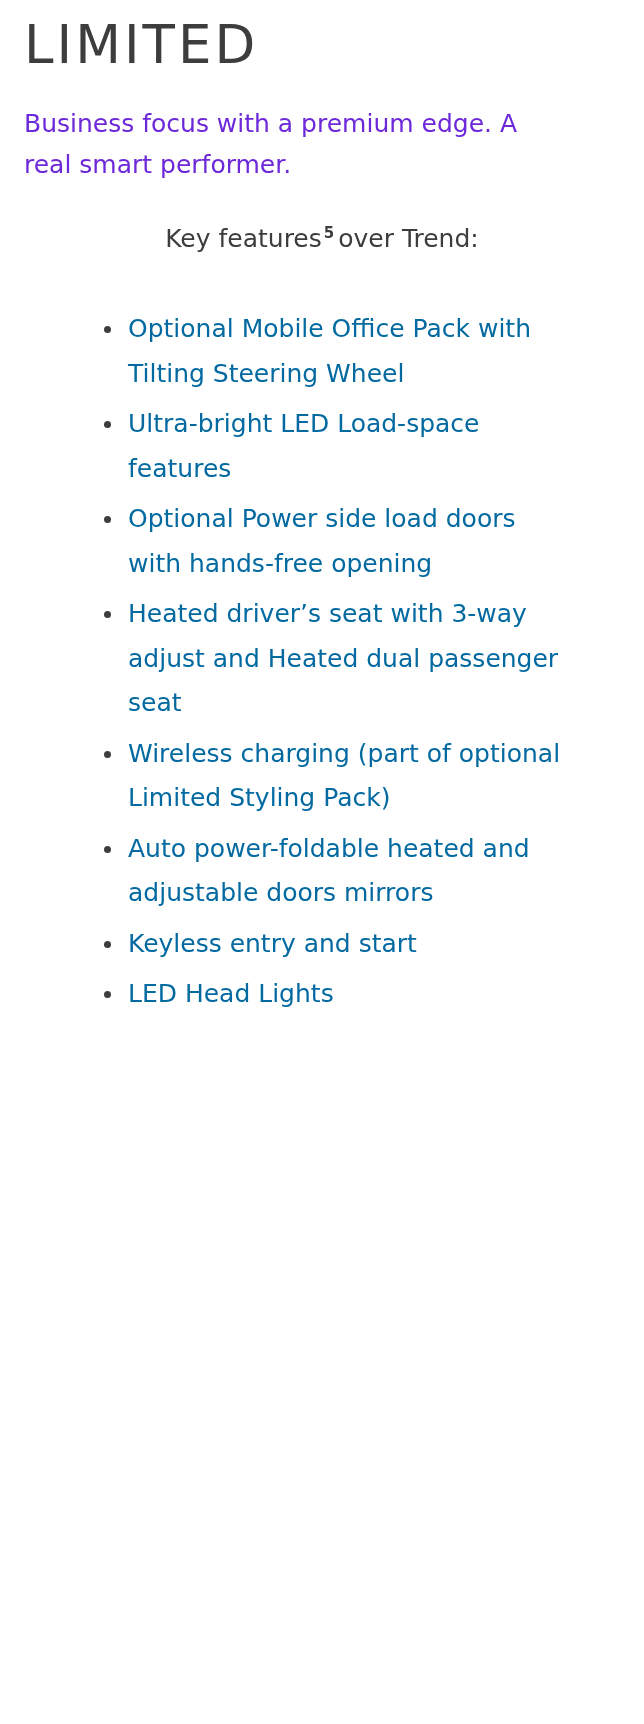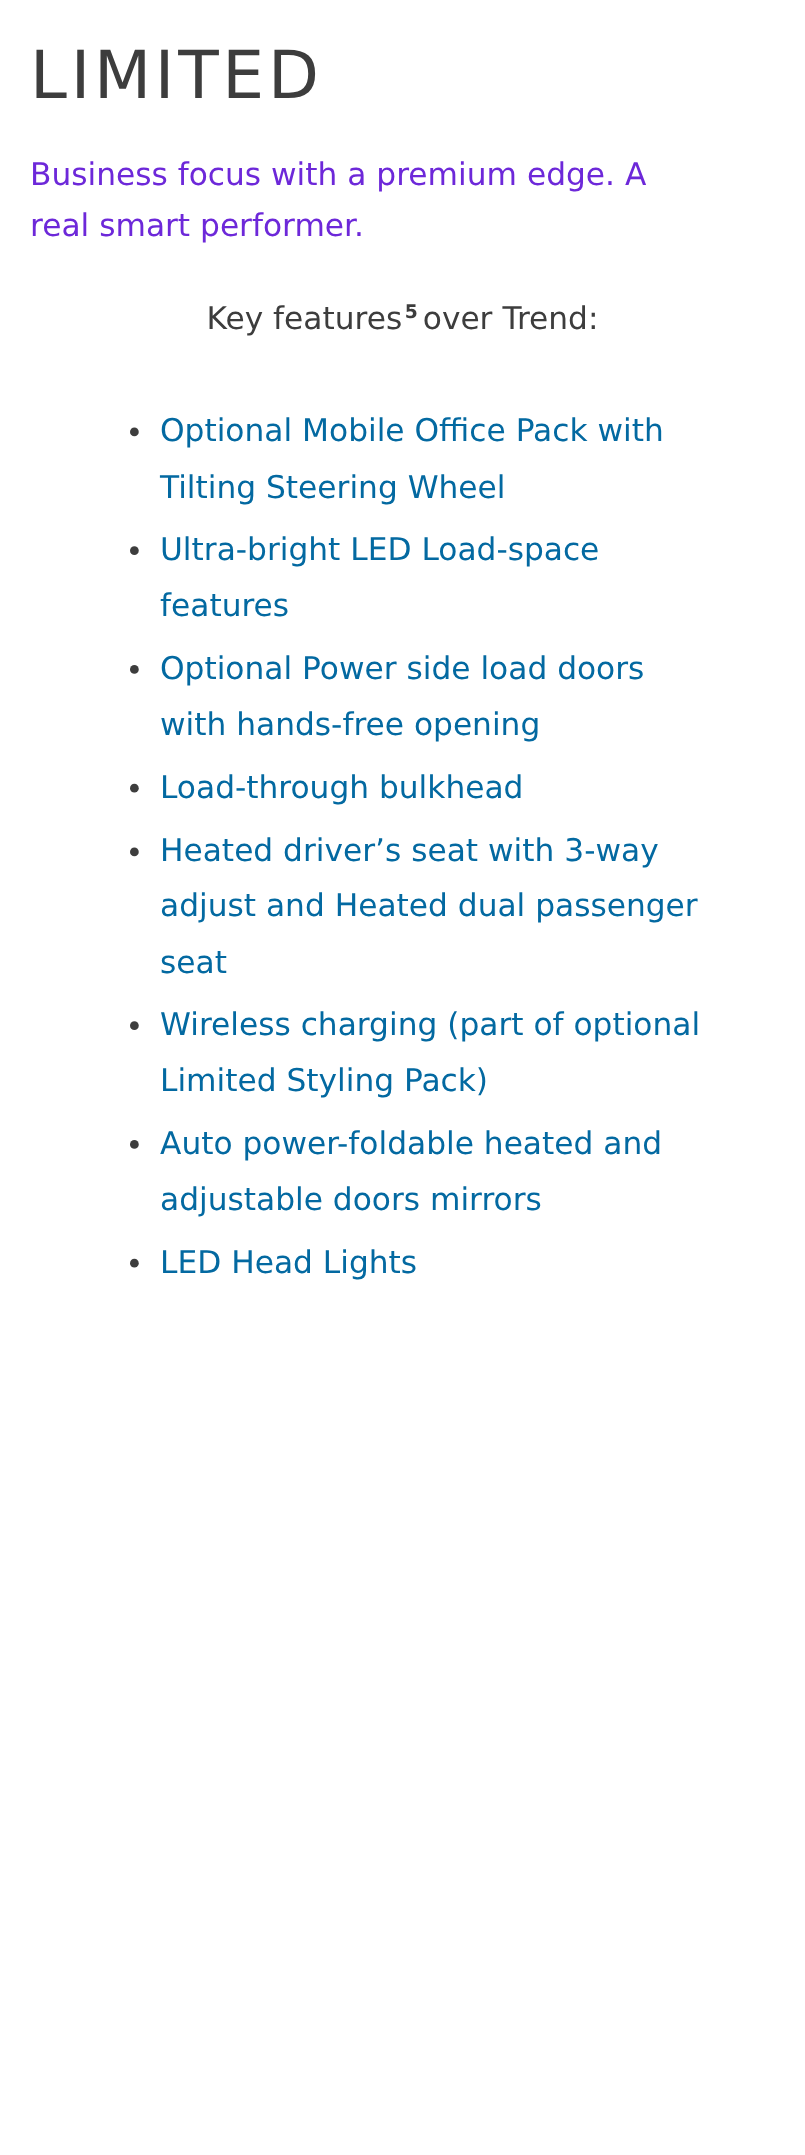--- a/index.html
+++ b/index.html
@@ -11,21 +11,21 @@
   }
   body {
     font-family: "DejaVu Sans", sans-serif;
     color: #3c3c3c;
     width: 644px;
     min-height: 1724px;
   }
   .page {
     width: 644px;
     min-height: 1724px;
-    padding: 32px 24px 0 24px;
+    padding: 16px 24px 0 24px;
     background: #ffffff;
   }
   .title {
     font-size: 53px;
     font-weight: 400;
     letter-spacing: 3px;
     color: #3d3d3d;
     margin: 0 0 30px 0;
     line-height: 1.1;
   }
@@ -85,20 +85,20 @@
   <p class="intro">Business focus with a premium edge. A real smart performer.</p>
 
   <p class="key-line">
     <span>Key features</span><sup>5</sup><span>over Trend:</span>
   </p>
 
   <ul class="features">
     <li>Optional Mobile Office Pack with Tilting Steering Wheel</li>
     <li>Ultra-bright LED Load-space features</li>
     <li>Optional Power side load doors with hands-free opening</li>
-    <li>Load-through bulkhead</li>
     <li>Heated driver’s seat with 3-way adjust and Heated dual passenger seat</li>
     <li>Wireless charging (part of optional Limited Styling Pack)</li>
     <li>Auto power-foldable heated and adjustable doors mirrors</li>
+    <li>Keyless entry and start</li>
     <li>LED Head Lights</li>
   </ul>
 
 </div>
 
 </body></html>

